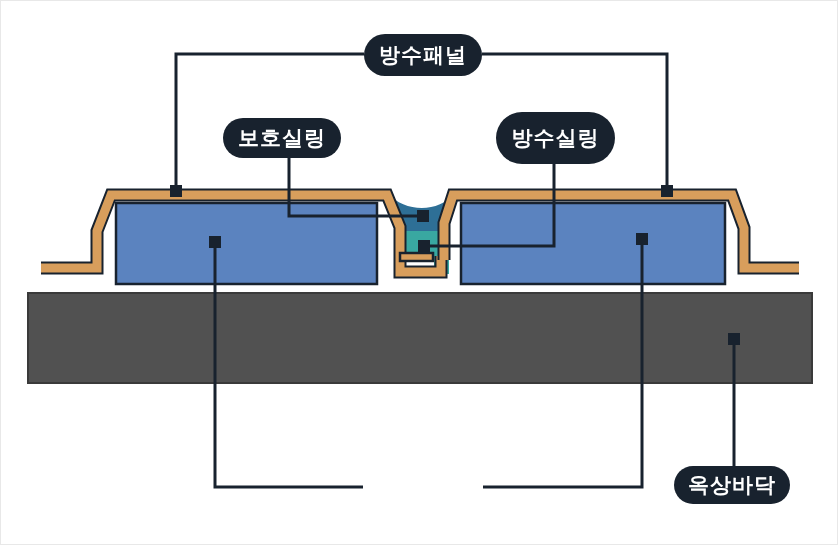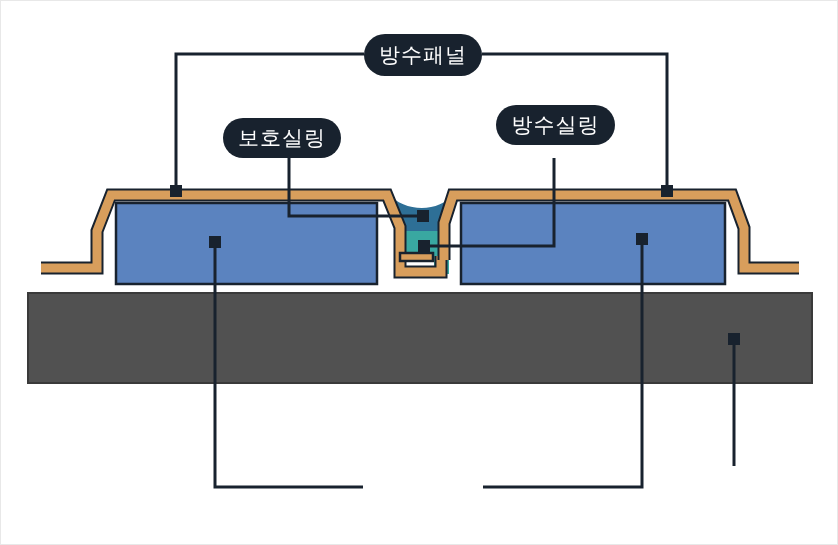--- a/index.html
+++ b/index.html
@@ -16,26 +16,26 @@
     font-family:"Liberation Sans","DejaVu Sans",sans-serif;
   }
   .canvas svg{position:absolute;left:0;top:0;}
   .navy{fill:none;stroke:var(--panel-outline);stroke-width:13;stroke-linejoin:miter;}
   .orange{fill:none;stroke:var(--panel-orange);stroke-width:9;stroke-linejoin:miter;}
   .ann{fill:none;stroke:var(--line);stroke-width:3;}
   .marker{fill:var(--line);}
   .pill{
     position:absolute;display:flex;align-items:center;justify-content:center;
     background:var(--label-pill);color:var(--label-text);
-    border-radius:999px;font-size:21px;font-weight:400;letter-spacing:1px;
+    border-radius:999px;font-size:21px;font-weight:700;letter-spacing:1px;
     white-space:nowrap;
   }
   .pill.p-panel{left:363px;top:33px;width:118px;height:42px;}
   .pill.p-protect{left:222px;top:117px;width:118px;height:40px;}
-  .pill.p-wseal{left:495px;top:104px;width:119px;height:40px;}
+  .pill.p-wseal{left:495px;top:111px;width:119px;height:52px;}
   .pill.p-insul{left:362px;top:465px;width:120px;height:42px;}
   .pill.p-roof{left:673px;top:465px;width:116px;height:38px;}
 </style>
 </head>
 <body>
 
 <div class="canvas">
 
   <svg width="838" height="545" viewBox="0 0 838 545">
 
@@ -79,14 +79,15 @@
       <rect class="marker" x="417" y="239" width="12" height="12"></rect>
       <rect class="marker" x="208" y="235" width="12" height="12"></rect>
       <rect class="marker" x="635" y="232" width="12" height="12"></rect>
       <rect class="marker" x="727" y="332" width="12" height="12"></rect>
     </g>
   </svg>
 
   <div class="pill p-panel">방수패널</div>
   <div class="pill p-protect">보호실링</div>
   <div class="pill p-wseal">방수실링</div>
+  <div class="pill p-roof">옥상바닥</div>
 
 </div>
 
 </body></html>

